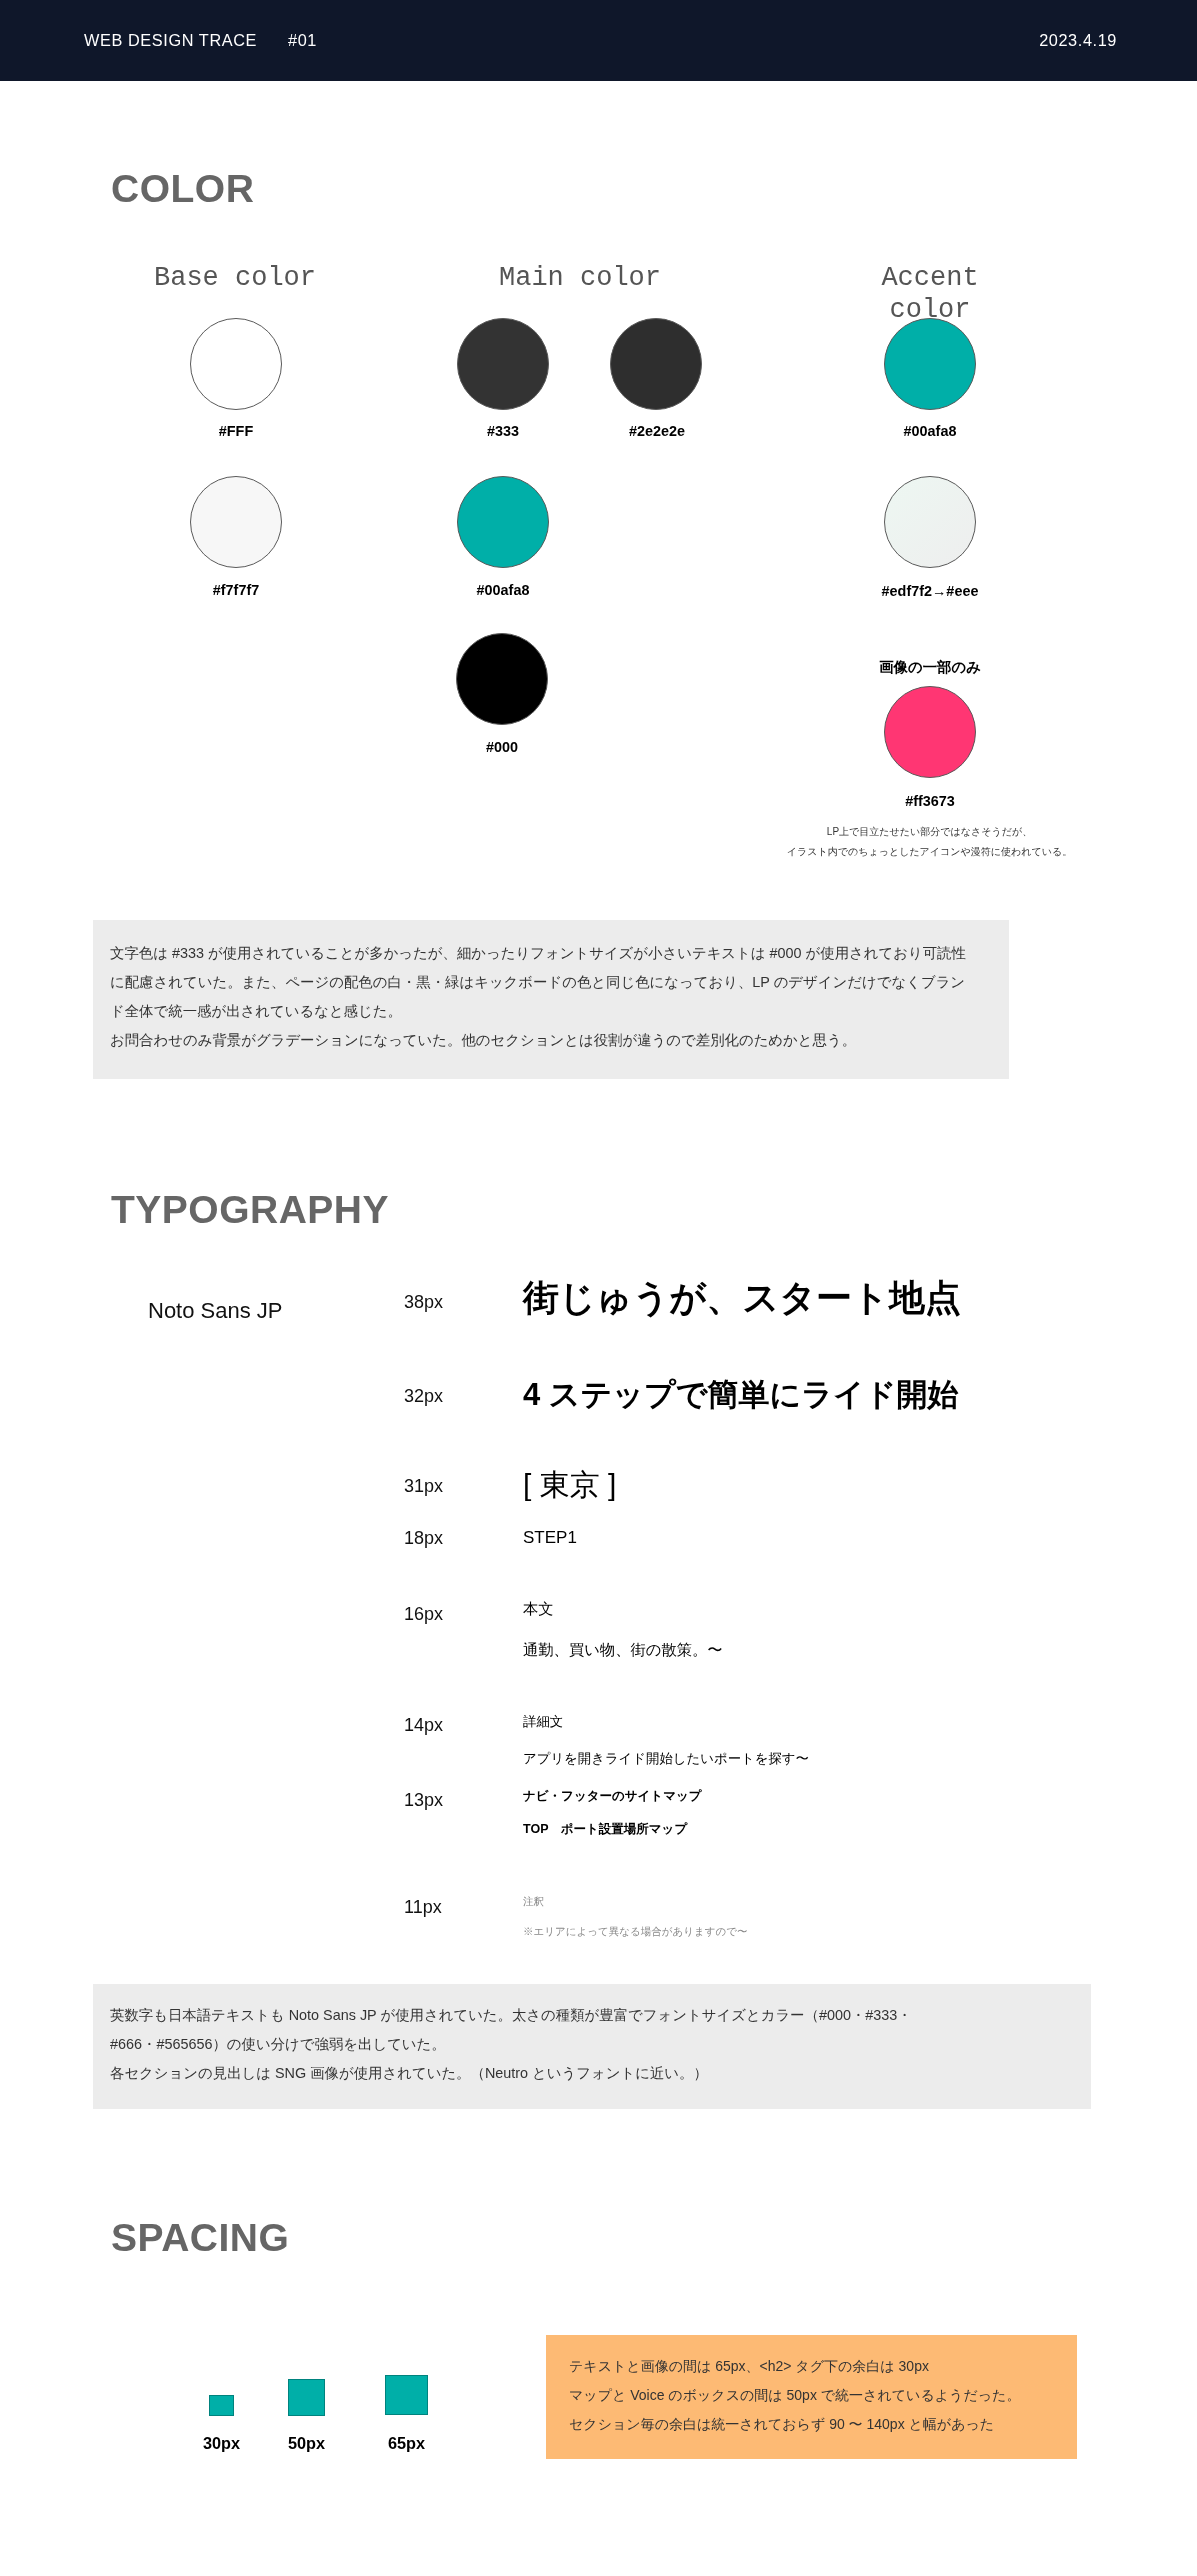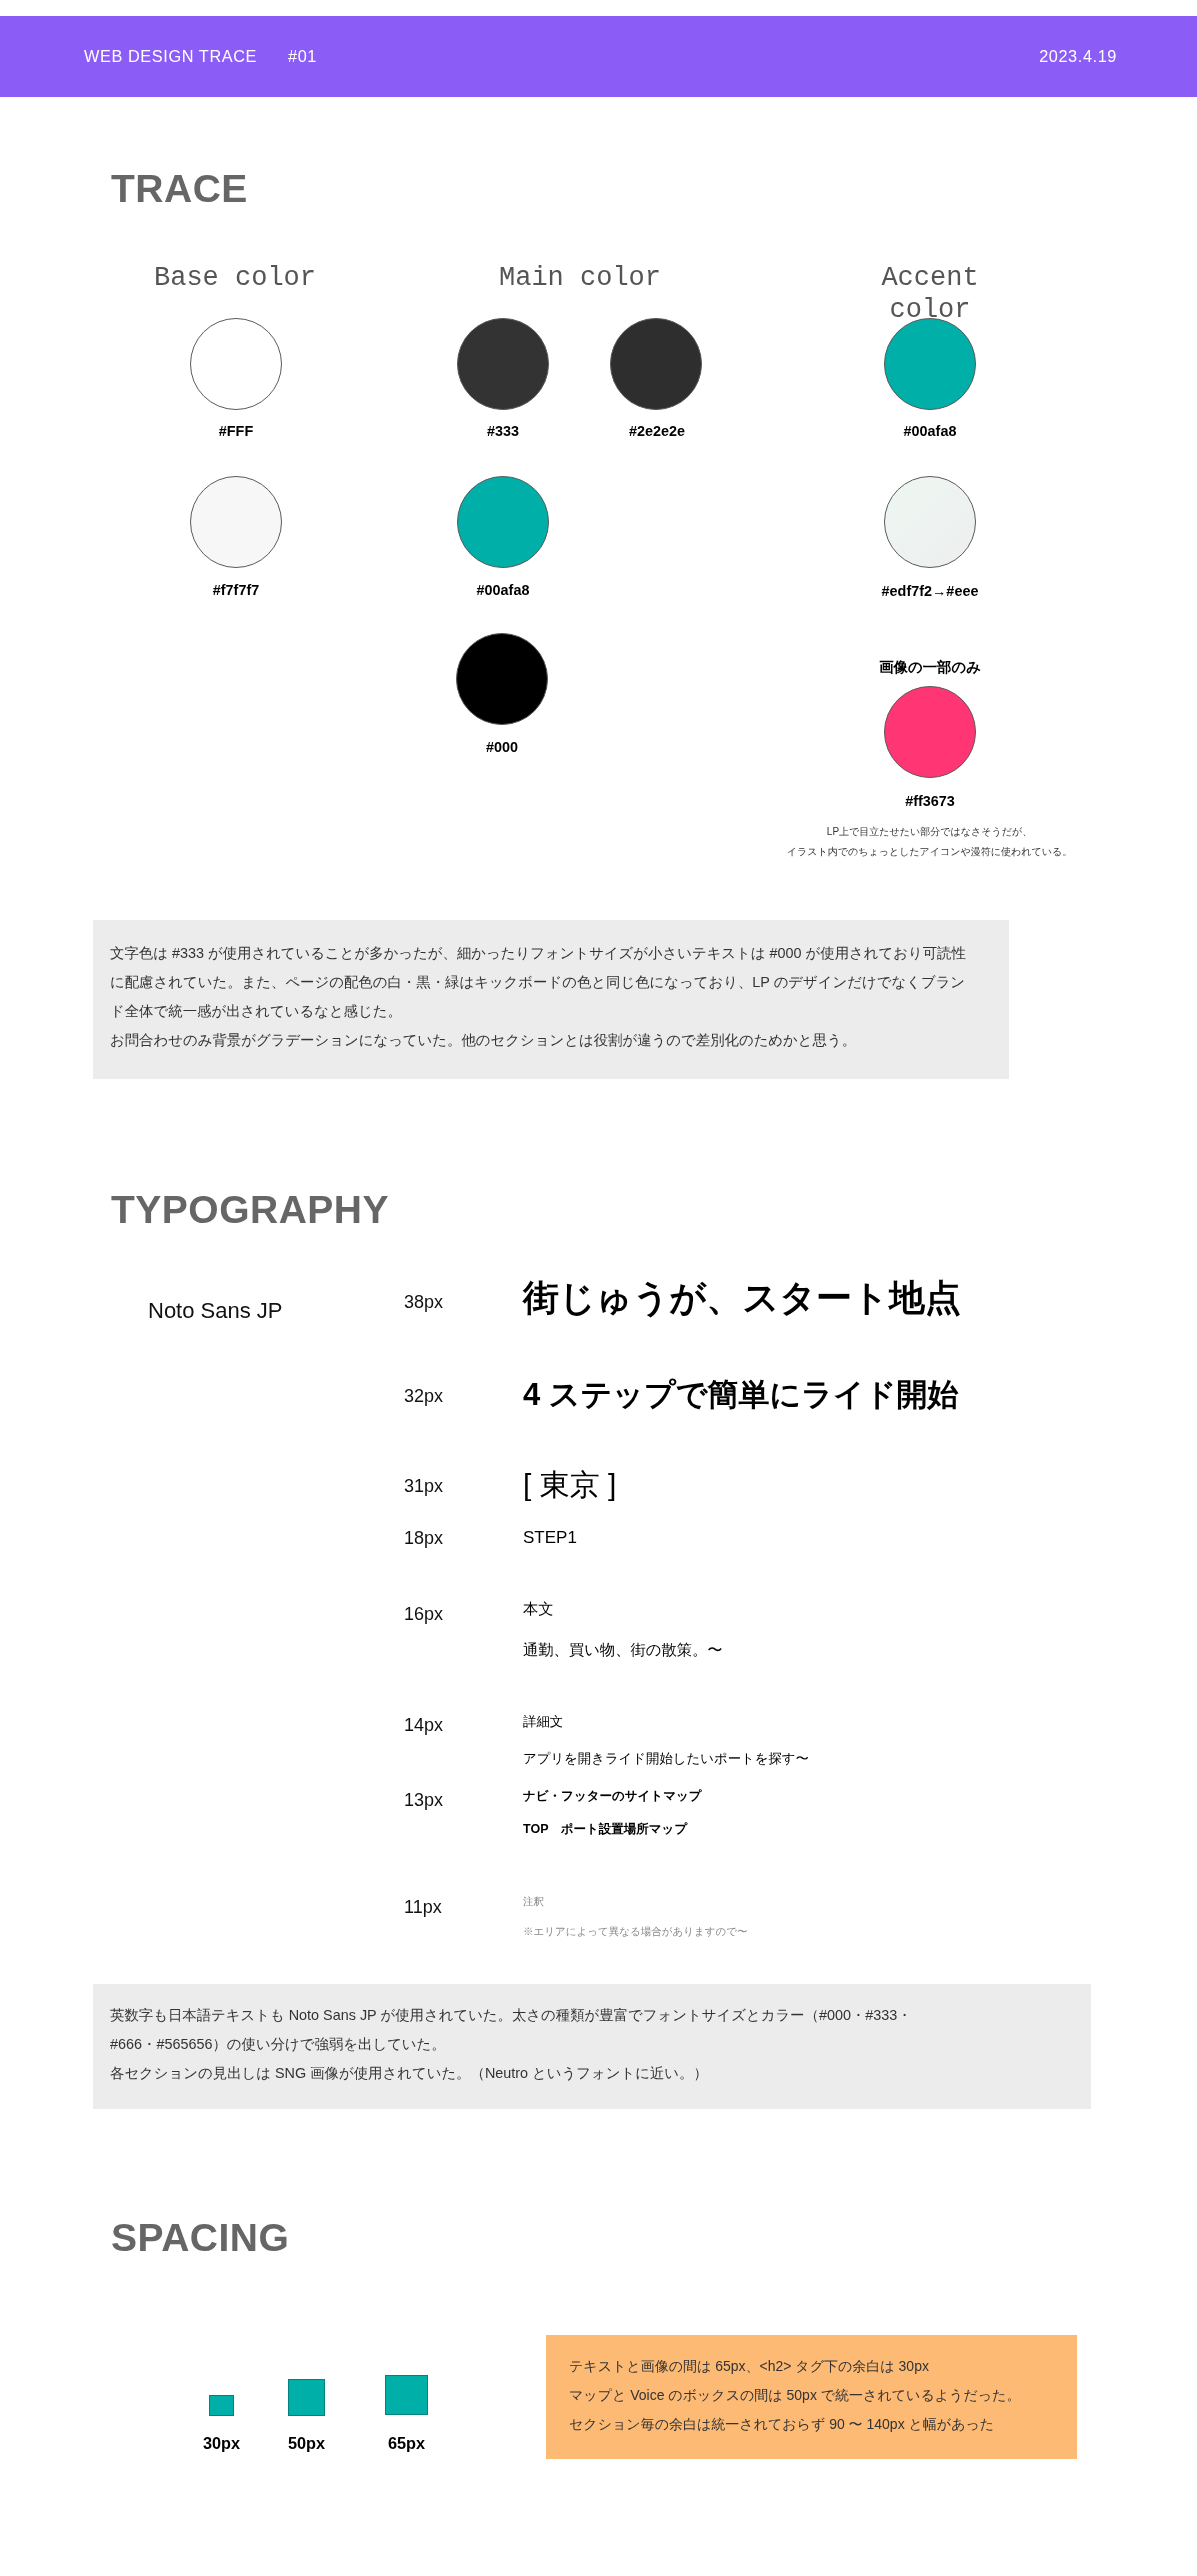--- a/index.html
+++ b/index.html
@@ -48,29 +48,29 @@
   .s11{font-size:10.5px;font-weight:400;color:#888;}
   
   .sq{position:absolute;box-sizing:border-box;border:1px solid rgba(0,0,0,0.25);}
   .sqlbl{position:absolute;top:2434px;width:77px;text-align:center;font-size:16.3px;font-weight:700;color:#000;}
 </style>
 </head>
 <body>
 
 <div id="page">
 
-  <header class="topbar" style="background: #8b5cf6; margin-top: 16px;">
+  <header class="topbar" style="background: #0f172a;">
     <div class="topbar-left">
       <span>WEB DESIGN TRACE</span>
       <span>#01</span>
     </div>
     <span>2023.4.19</span>
   </header>
 
-  <h2 class="h1" style="top:169px">TRACE</h2>
+  <h2 class="h1" style="top:169px">COLOR</h2>
 
   <div class="colhead" style="left:139px">Base color</div>
   <div class="colhead" style="left:484px">Main color</div>
   <div class="colhead" style="left:834px">Accent color</div>
 
   <div class="circ" style="left: 190px; top: 318px; background: rgb(255, 255, 255);"></div>
   <div class="hexlbl" style="left:140px;top:423px">#FFF</div>
   <div class="circ" style="left: 190px; top: 476px; background: rgb(247, 247, 247);"></div>
   <div class="hexlbl" style="left:140px;top:582px">#f7f7f7</div>
 

